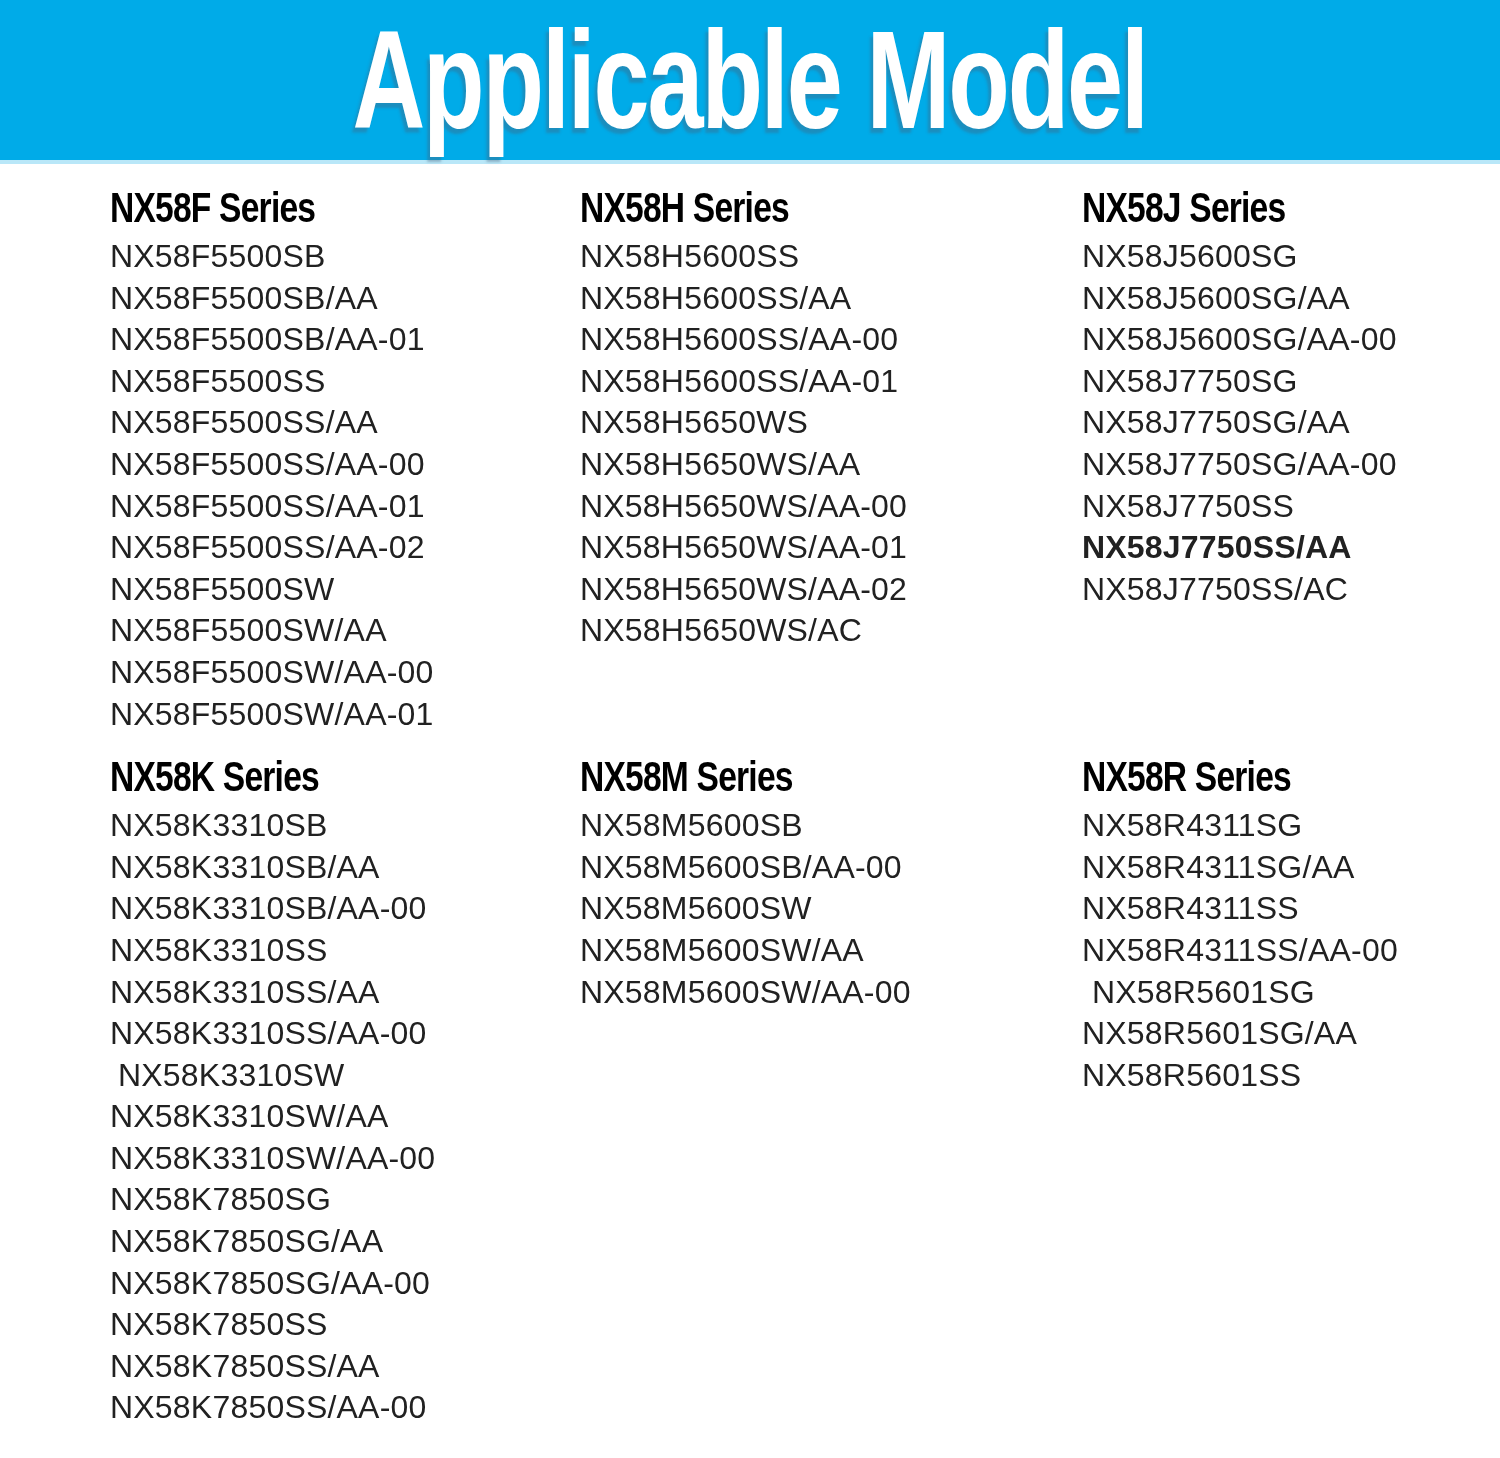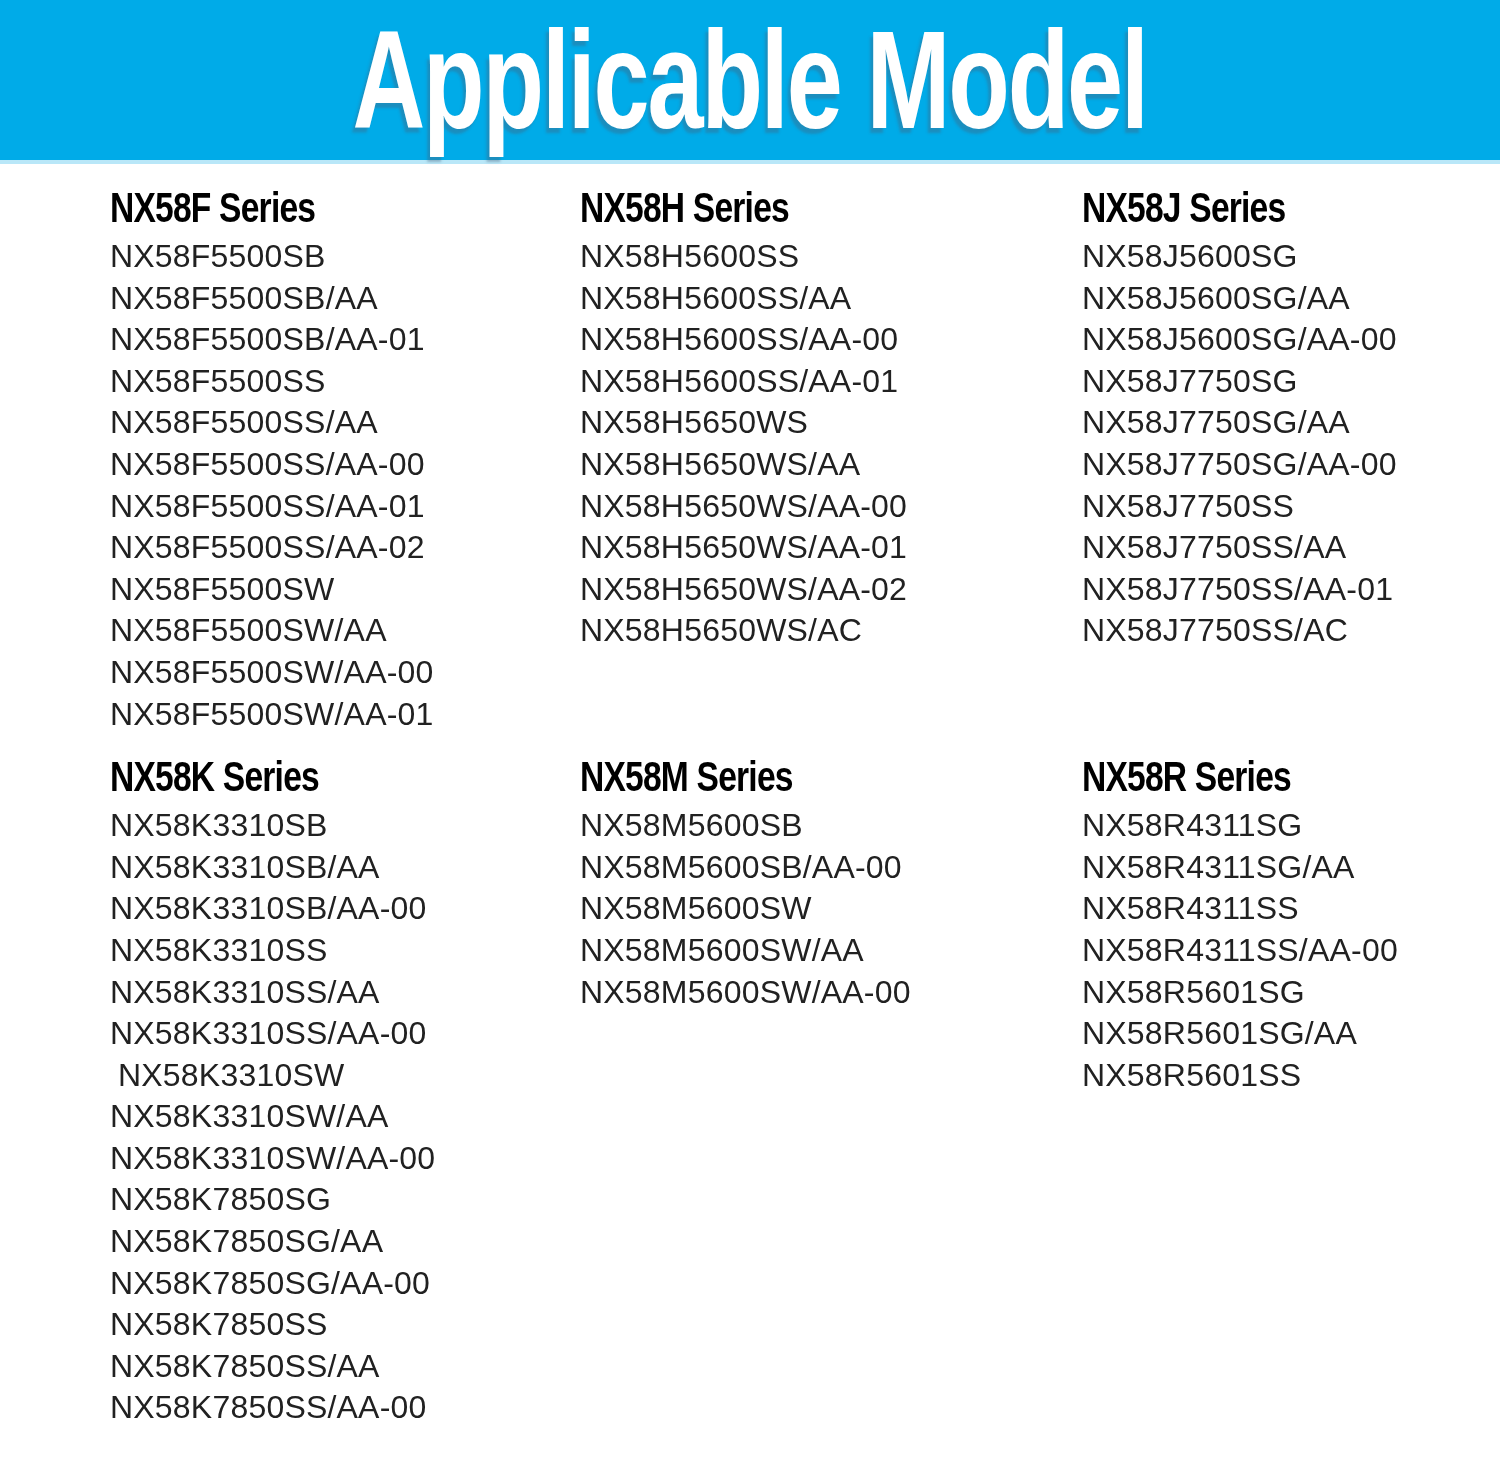--- a/index.html
+++ b/index.html
@@ -114,22 +114,21 @@
   <section class="series">
     <h2 class="series-title" style="color: rgb(0, 0, 0);"><span class="cond">NX58J Series</span></h2>
     <ul class="models">
         <li style="color: rgb(33, 33, 33);">NX58J5600SG</li>
         <li style="color: rgb(33, 33, 33);">NX58J5600SG/AA</li>
         <li style="color: rgb(33, 33, 33);">NX58J5600SG/AA-00</li>
         <li style="color: rgb(33, 33, 33);">NX58J7750SG</li>
         <li style="color: rgb(33, 33, 33);">NX58J7750SG/AA</li>
         <li style="color: rgb(33, 33, 33);">NX58J7750SG/AA-00</li>
         <li style="color: rgb(33, 33, 33);">NX58J7750SS</li>
-        <li style="color: rgb(33, 33, 33);">NX58J7750SS/AA</li>
-        <li style="color: rgb(33, 33, 33);">NX58J7750SS/AA-01</li>
+        <li style="color: rgb(33, 33, 33); font-weight: bold;">NX58J7750SS/AA</li>
         <li style="color: rgb(33, 33, 33);">NX58J7750SS/AC</li>
       </ul>
   </section>
 
   <section class="series">
     <h2 class="series-title" style="color: rgb(0, 0, 0);"><span class="cond">NX58K Series</span></h2>
     <ul class="models">
         <li style="color: rgb(33, 33, 33);">NX58K3310SB</li>
         <li style="color: rgb(33, 33, 33);">NX58K3310SB/AA</li>
         <li style="color: rgb(33, 33, 33);">NX58K3310SB/AA-00</li>
@@ -159,18 +158,18 @@
       </ul>
   </section>
 
   <section class="series">
     <h2 class="series-title" style="color: rgb(0, 0, 0);"><span class="cond">NX58R Series</span></h2>
     <ul class="models">
         <li style="color: rgb(33, 33, 33);">NX58R4311SG</li>
         <li style="color: rgb(33, 33, 33);">NX58R4311SG/AA</li>
         <li style="color: rgb(33, 33, 33);">NX58R4311SS</li>
         <li style="color: rgb(33, 33, 33);">NX58R4311SS/AA-00</li>
-        <li style="color: rgb(33, 33, 33);">NX58R5601SG</li>
+        <li style="color: rgb(33, 33, 33); margin-left: 10px;">NX58R5601SG</li>
         <li style="color: rgb(33, 33, 33);">NX58R5601SG/AA</li>
         <li style="color: rgb(33, 33, 33);">NX58R5601SS</li>
       </ul>
   </section>
 </main>
 
 </body></html>

